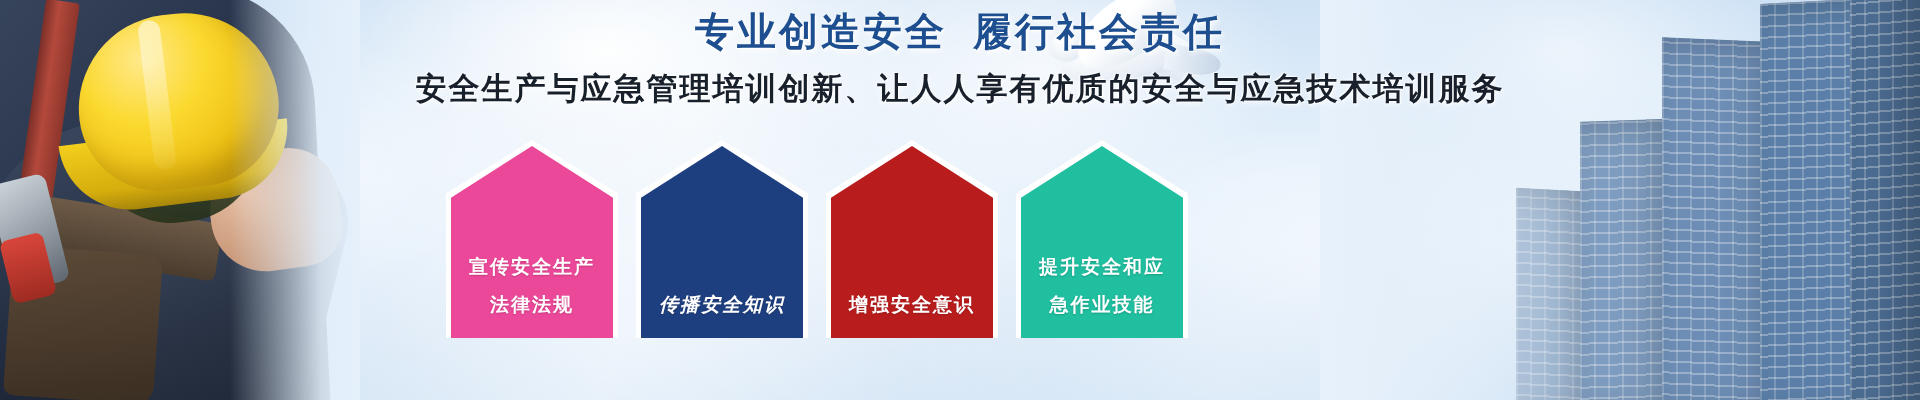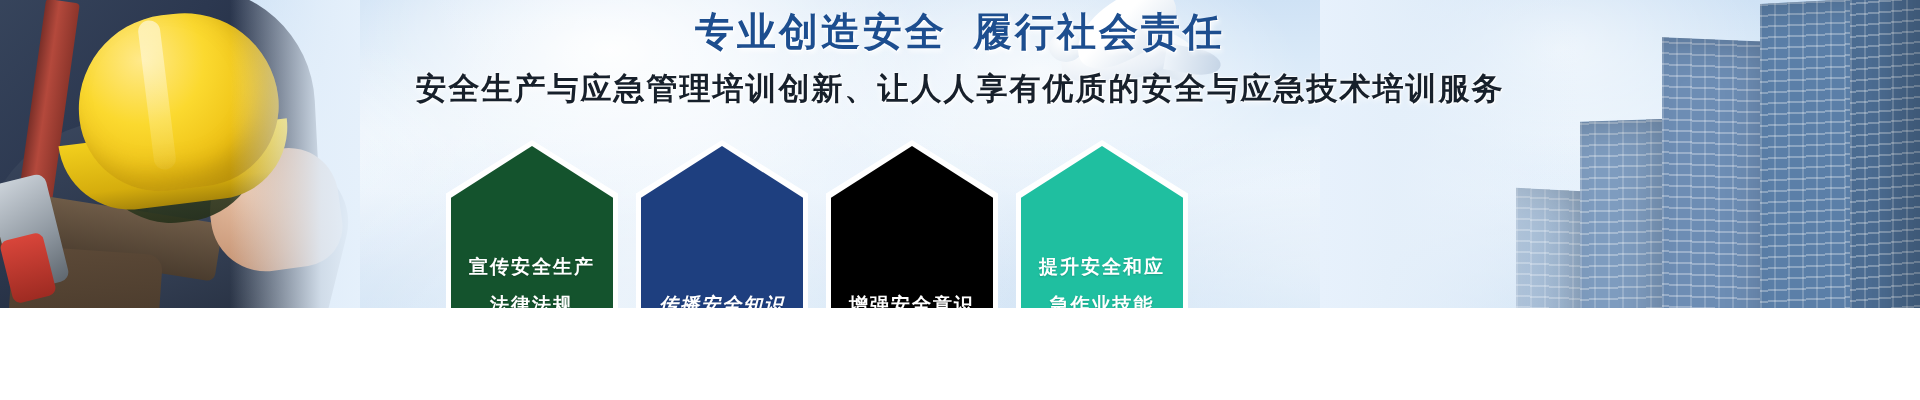--- a/index.html
+++ b/index.html
@@ -3,21 +3,21 @@
 <meta charset="utf-8">
 <style>
   html, body {
     margin: 0;
     padding: 0;
     background: #ffffff;
   }
   .banner {
     position: relative;
     width: 1920px;
-    height: 308px;
+    height: 400px;
     overflow: hidden;
     font-family: "Liberation Sans", "DejaVu Sans", sans-serif;
     background: linear-gradient(180deg,
         #cfe2f5 0%,
         #d9e9f8 18%,
         #e6f1fb 42%,
         #eaf3fc 62%,
         #dfeaf7 82%,
         #cfe0f2 100%);
   }
@@ -386,33 +386,33 @@
 
   <div class="headline">
     <span>专业创造安全</span><span class="gap"></span><span>履行社会责任</span>
   </div>
 
   <div class="subhead">安全生产与应急管理培训创新、让人人享有优质的安全与应急技术培训服务</div>
 
   <div class="hexrow">
 
     <div class="hex">
-      <div class="hex-inner" style="background: #14532d;">
+      <div class="hex-inner" style="background: #ec4899;">
         <div class="hex-label">宣传安全生产法律法规</div>
       </div>
     </div>
 
     <div class="hex">
       <div class="hex-inner" style="background: rgb(30, 63, 127); font-style: italic;">
         <div class="hex-label">传播安全知识</div>
       </div>
     </div>
 
     <div class="hex">
-      <div class="hex-inner" style="background: #000000;">
+      <div class="hex-inner" style="background: #b91c1c;">
         <div class="hex-label">增强安全意识</div>
       </div>
     </div>
 
     <div class="hex">
       <div class="hex-inner" style="background: rgb(31, 191, 160);">
         <div class="hex-label">提升安全和应急作业技能</div>
       </div>
     </div>
 

